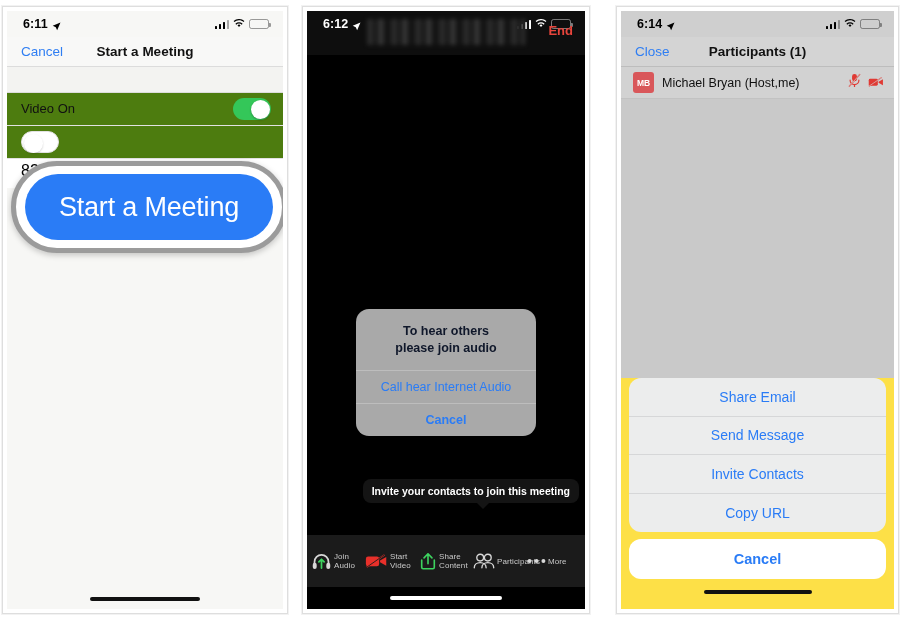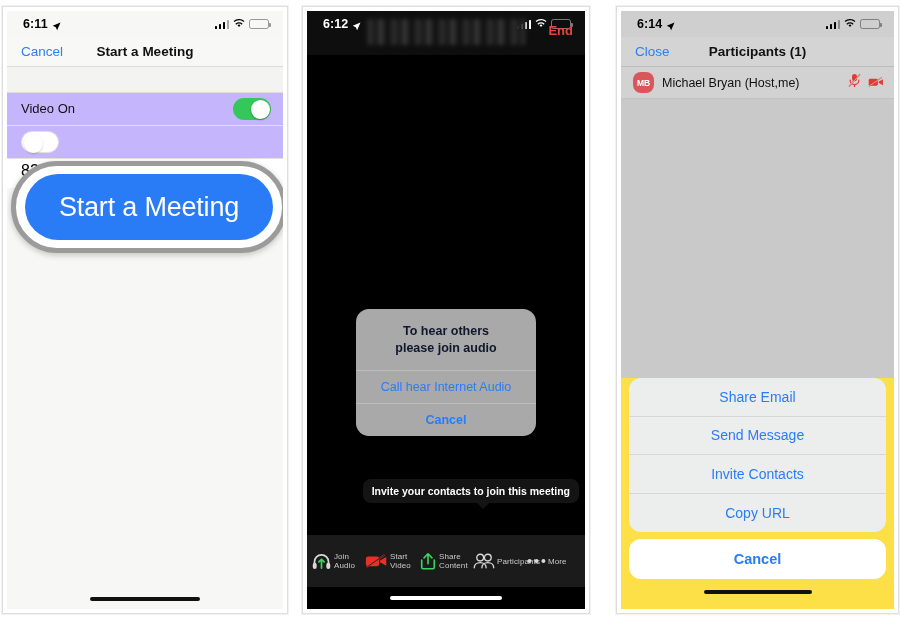--- a/index.html
+++ b/index.html
@@ -66,21 +66,21 @@
   .navbar .lead { font-size:13.5px; color:#2f7ef3; }
   .navbar .title {
     position:absolute; left:0; right:0; text-align:center;
     font-size:13.5px; font-weight:700; color:#111; pointer-events:none;
   }
 
   
   .p1 .screen { background:#f7f7f5; }
   .spacer-gap { height:26px; background:#f3f3f1; border-bottom:1px solid #dcdcdc; }
   .row {
-    height:33px; background:#c4b5fd; display:flex; align-items:center;
+    height:33px; background:#4d7c0f; display:flex; align-items:center;
     justify-content:space-between; padding: 0 12px 0 14px;
     border-bottom:1px solid #e2e2e2; font-size:13px; color:#111;
   }
   .row .lbl { line-height:1.15; }
   .pmi-block { background:#fff; padding: 3px 14px 8px; }
   .toggle { width:38px; height:22px; border-radius:11px; position:relative; flex:0 0 auto; }
   .toggle .knob {
     position:absolute; top:1.5px; width:19px; height:19px; border-radius:50%;
     background:#fff; box-shadow: 0 1px 2px rgba(0,0,0,.3);
   }
@@ -163,21 +163,21 @@
 
   
   .p3 .screen { background:#fde047; display:flex; flex-direction:column; }
   .p3 .statusbar { background:#cfcfcf; }
   .p3 .navbar { background:#d4d4d4; border-bottom:1px solid #bdbdbd; }
   .part-row {
     height:32px; background:#d2d2d2; display:flex; align-items:center;
     padding: 0 10px 0 12px; gap:8px; border-bottom:1px solid #c2c2c2;
   }
   .avatar {
-    width:21px; height:21px; border-radius:8px; background:#d9575a;
+    width:21px; height:21px; border-radius:3px; background:#d9575a;
     color:#fff; font-size:8.5px; font-weight:700;
     display:flex; align-items:center; justify-content:center; flex:0 0 auto;
   }
   .part-name { flex:1 1 auto; font-size:12.5px; color:#111; }
   .part-icons { display:flex; gap:7px; align-items:center; }
   .dim-fill { flex:1 1 auto; background:#c9c9c9; }
 
   
   .sheet { padding: 0 8px 0; }
   .sheet-group {

